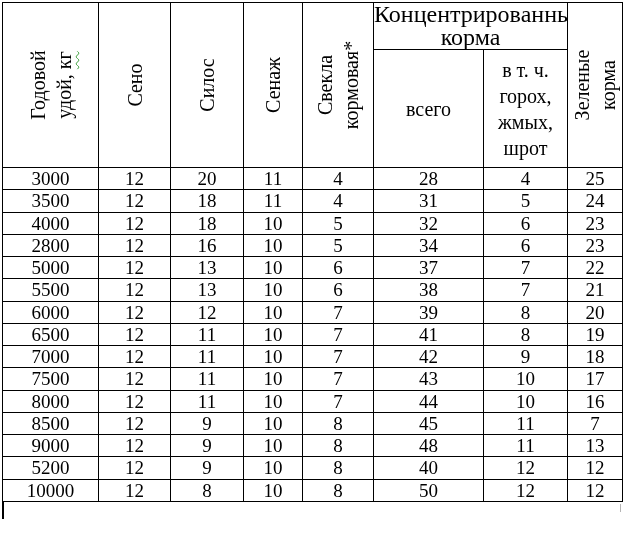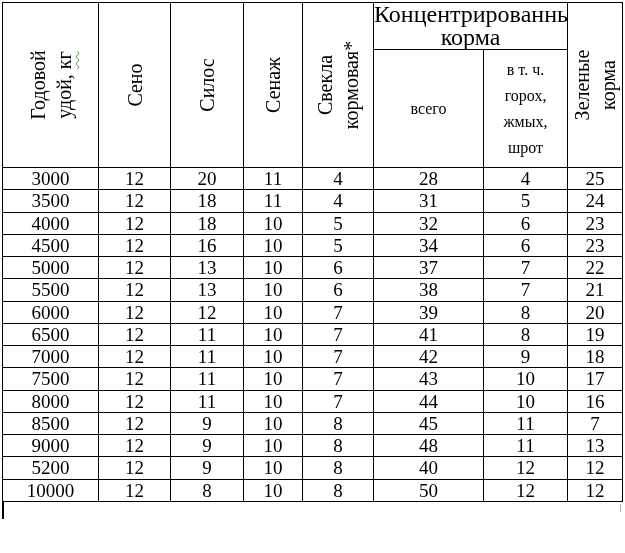--- a/index.html
+++ b/index.html
@@ -48,21 +48,21 @@
     font-size: 20px;
     line-height: 26px;
     text-align: center;
   }
   .group-label {
     font-size: 24px;
     line-height: 22px;
     white-space: pre-line;
   }
   .sub-label {
-    font-size: 16px;
+    font-size: 20px;
     line-height: 26px;
     white-space: pre-line;
   }
   .squiggle {
     text-decoration: underline;
     text-decoration-style: wavy;
     text-decoration-color: var(--squiggle);
     text-decoration-thickness: 1px;
     text-underline-offset: 4px;
   }
@@ -165,21 +165,21 @@
           <td>4000</td>
           <td>12</td>
           <td>18</td>
           <td>10</td>
           <td>5</td>
           <td>32</td>
           <td>6</td>
           <td>23</td>
         </tr>
         <tr>
-          <td>4500</td>
+          <td>2800</td>
           <td>12</td>
           <td>16</td>
           <td>10</td>
           <td>5</td>
           <td>34</td>
           <td>6</td>
           <td>23</td>
         </tr>
         <tr>
           <td>5000</td>

